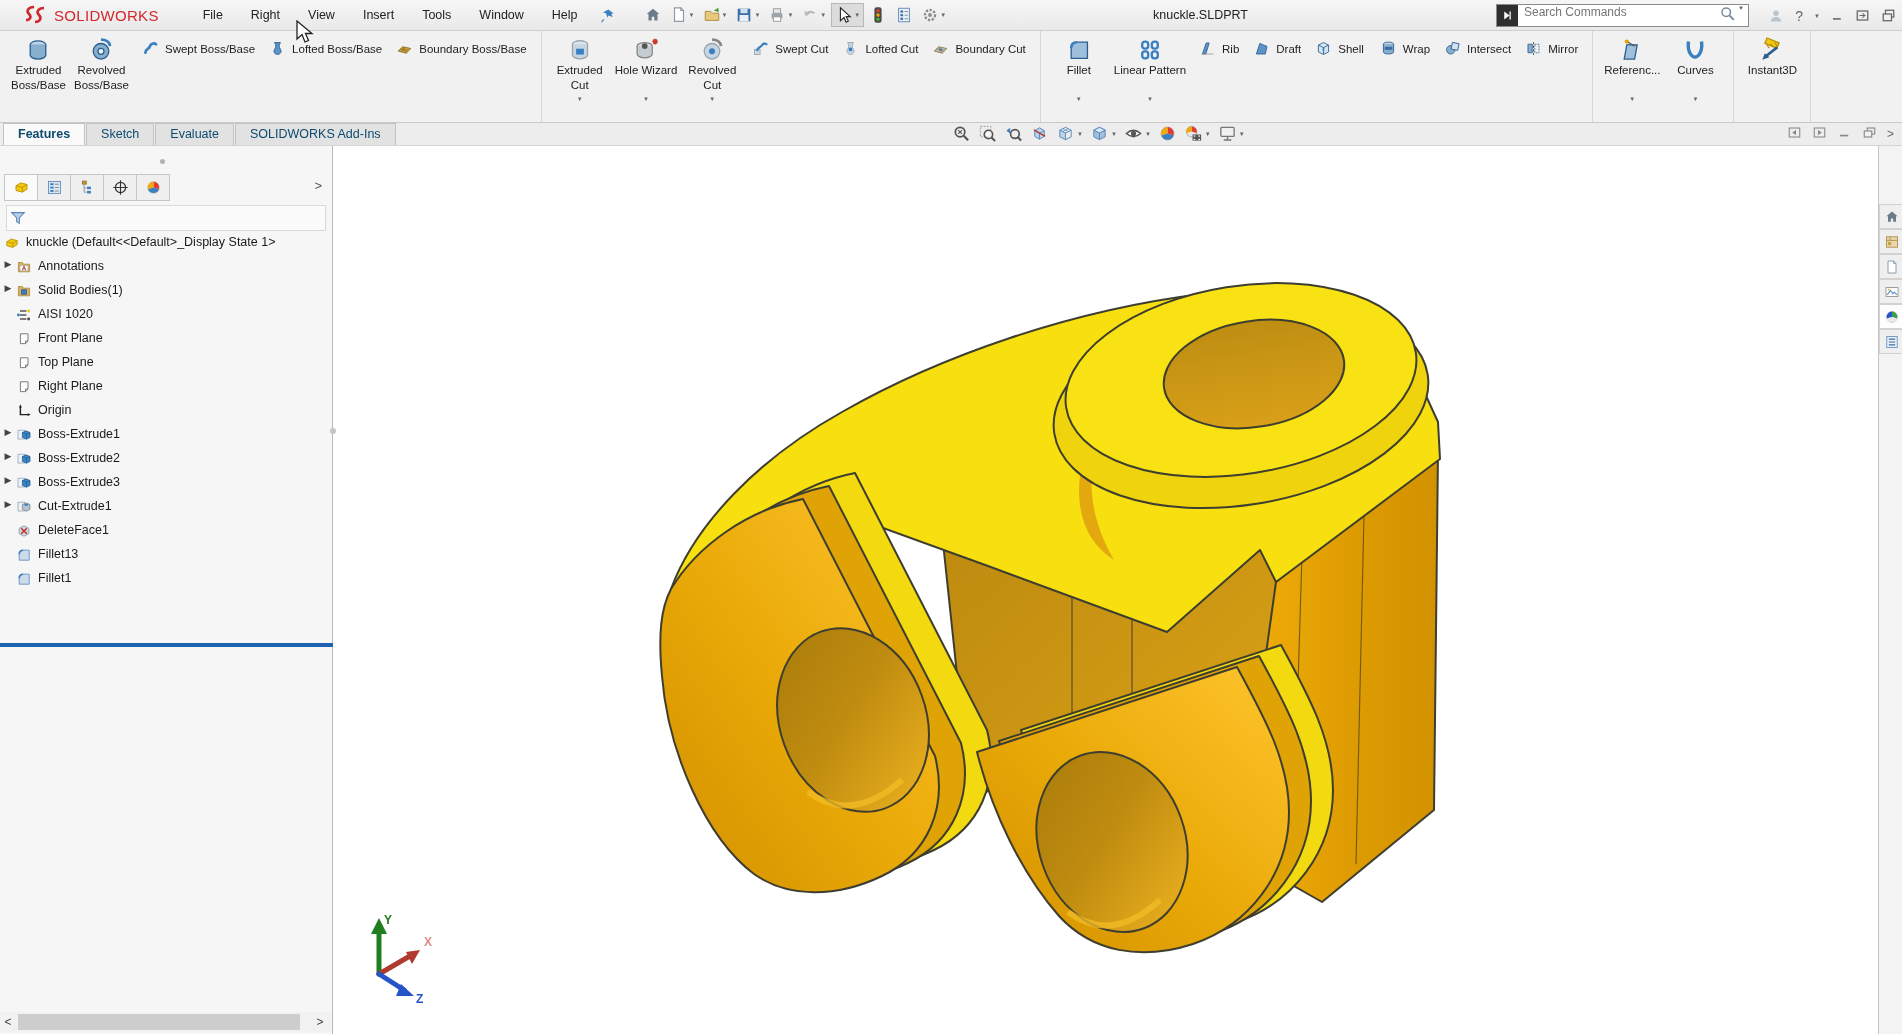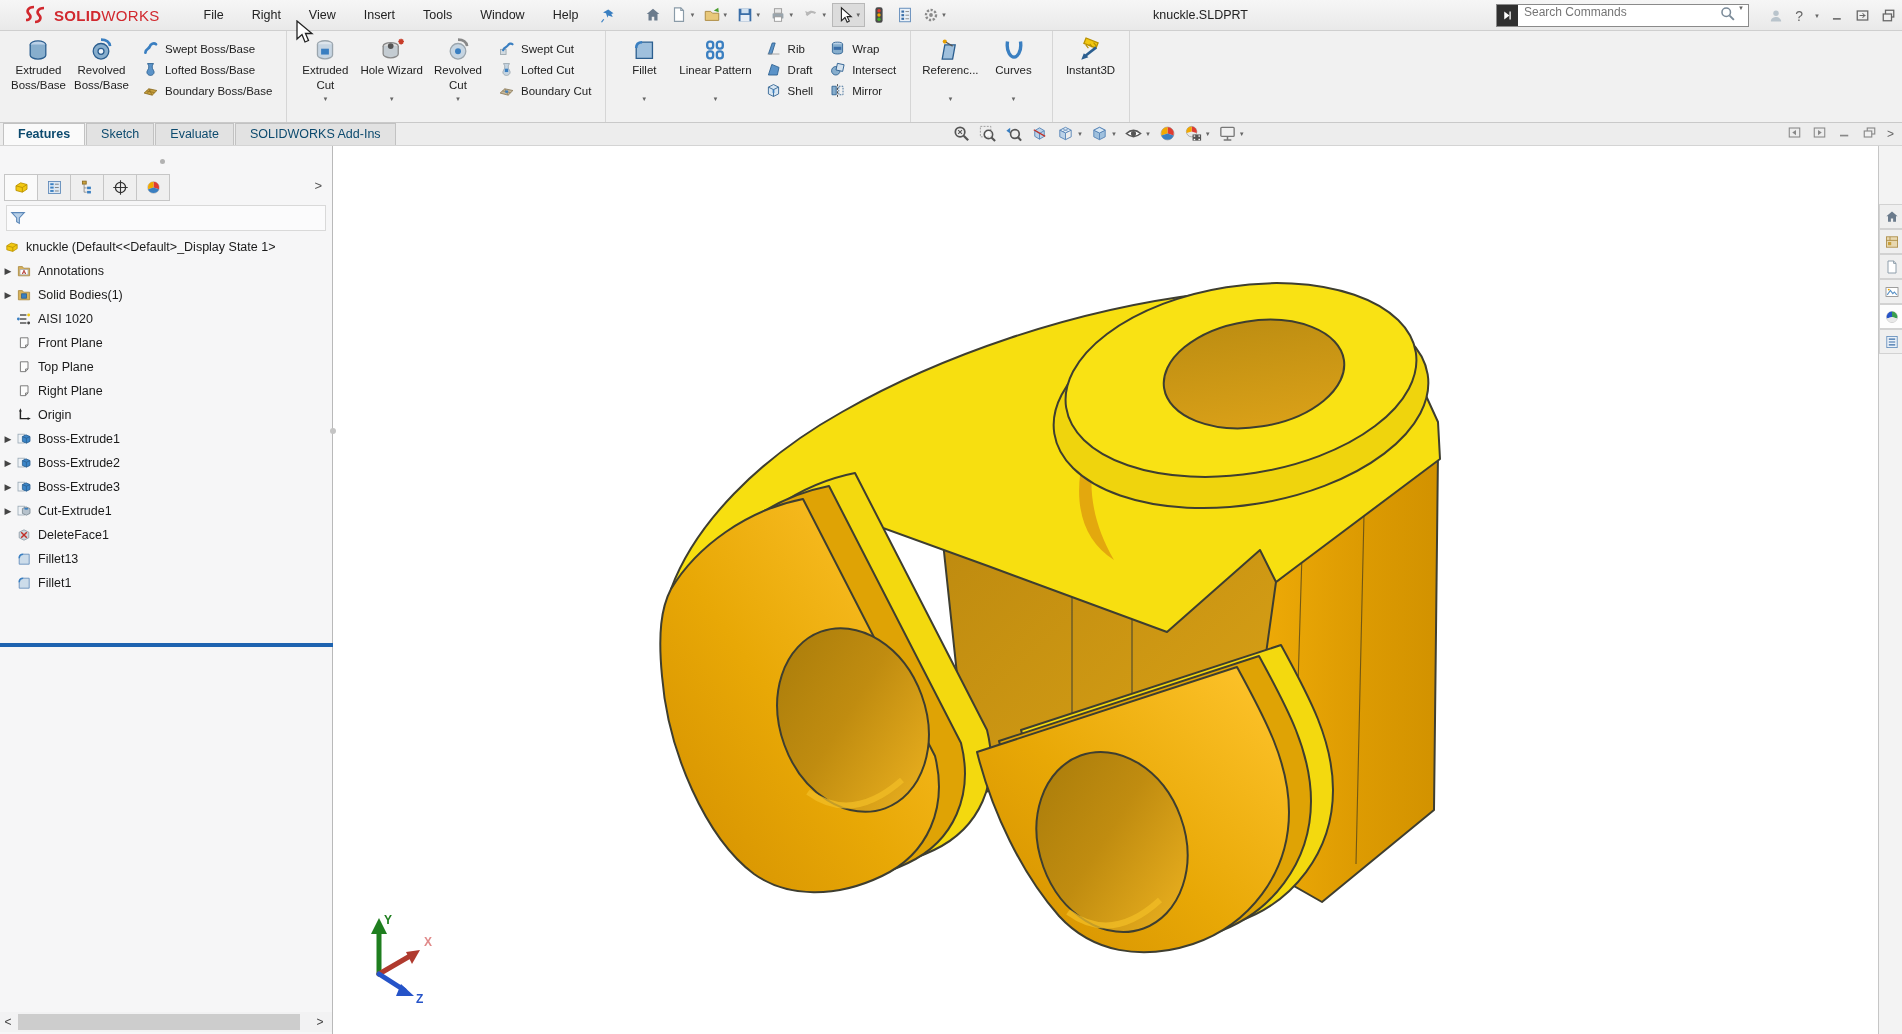--- a/index.html
+++ b/index.html
@@ -4,60 +4,60 @@
 <style>
 *{margin:0;padding:0;box-sizing:border-box}
 html,body{width:1902px;height:1034px;overflow:hidden}
 body{position:relative;font-family:"Liberation Sans",sans-serif;font-size:12px;color:#333;background:#fff}
 button{font-family:inherit;background:none;border:none;cursor:default}
 .ic{display:inline-flex;align-items:center;justify-content:center;line-height:0}
 .dd{font-size:6px;color:#666;line-height:6px}
 
 .titlebar{position:absolute;left:0;top:0;width:1902px;height:31px;background:linear-gradient(#f6f6f6,#e9e9e9);border-bottom:1px solid #cfcfcf;display:flex;align-items:center;z-index:30}
 .logo{display:flex;align-items:center;margin-left:24px;gap:4px}
-.logo-bold{font-weight:bold;color:#d1282e;font-size:15px;letter-spacing:.3px}
+.logo-bold{font-weight:normal;color:#d1282e;font-size:15px;letter-spacing:.3px}
 .logo-light{color:#d1282e;font-size:15px;letter-spacing:.3px}
 .menus{display:flex;margin-left:30px;gap:0;align-items:center;height:31px}
 .menu-item{padding:0 14px;font-size:12.5px;color:#222;height:31px;display:flex;align-items:center}
 .pin{margin-left:8px}
 .qat{display:flex;align-items:center;margin-left:26px;gap:2px;height:31px}
 .qbtn{display:flex;align-items:center;padding:2px 3px;gap:1px}
 .qbtn.pressed{background:#dcdcdc;border:1px solid #b8b8b8}
 .doctitle{position:absolute;left:1153px;top:8px;font-size:12.5px;color:#222}
 .searchbox{position:absolute;left:1496px;top:4px;width:253px;height:23px;border:1px solid #8a8a8a;background:#fff;display:flex;align-items:flex-start}
 .search-flyout{width:21px;height:21px;background:#2f2f2f;display:flex;align-items:center;justify-content:center;margin:0}
 .searchbox input{flex:1;border:none;outline:none;font-family:inherit;font-size:12px;color:#888;padding:0 6px;background:transparent}
 .tb-right{position:absolute;right:6px;top:0;height:31px;display:flex;align-items:center;gap:11px;color:#555}
 .helpq{font-size:14px;color:#666}
 
 .ribbon{position:absolute;left:0;top:31px;width:1902px;height:92px;background:#f1f1f1;border-bottom:1px solid #c9c9c9;display:flex;z-index:20}
 .rgroup{display:flex;align-items:flex-start;padding:3px 7px 0 7px;border-right:1px solid #d6d6d6;height:91px}
 .rbig{display:flex;flex-direction:column;align-items:center;min-width:62px;padding:3px 4px 0 4px;color:#222;font-size:11.5px}
 .rbig .lbl{line-height:15px;text-align:right;white-space:nowrap}
 .rbig .dd{margin-top:3px}
-.rstack{display:flex;flex-direction:column;margin-left:2px;padding-top:4px}
+.rstack{display:flex;flex-direction:row;margin-left:2px;padding-top:4px}
 .rrow{display:flex;align-items:center;gap:6px;height:21px;padding:0 7px;font-size:11.5px;color:#222;white-space:nowrap}
 
 .tabrow{position:absolute;left:0;top:123px;width:1902px;height:23px;background:#ededed;border-bottom:1px solid #d4d4d4;z-index:20}
 .tabs{position:absolute;left:3px;bottom:0;display:flex}
 .tab{padding:3px 14px 4px 14px;border:1px solid #c2c2c2;border-bottom:none;background:#e2e2e2;color:#0c4a6e;font-size:12.5px;margin-right:1px}
 .tab.active{background:#fafafa;font-weight:bold}
 .headsup{position:absolute;left:950px;top:1px;display:flex;align-items:center;gap:3px}
 .hbtn{display:flex;align-items:center;gap:2px;padding:0 2px}
 .panectl{position:absolute;right:8px;top:2px;display:flex;align-items:center;gap:10px;color:#666;font-size:12px}
 
 .leftpanel{position:absolute;left:0;top:146px;width:333px;height:888px;background:#f6f6f7;border-right:1px solid #b9b9b9;z-index:10}
 .panel-dot{position:absolute;left:160px;top:13px;width:5px;height:5px;border-radius:50%;background:#b2b2b2}
 .fmtabs{position:absolute;left:4px;top:28px;display:flex}
 .fmtab{width:34px;height:27px;border:1px solid #c6c6c6;background:#efefef;display:flex;align-items:center;justify-content:center;margin-right:-1px}
 .fmtab.active{background:#fafafa}
 .fm-chevron{position:absolute;right:10px;top:32px;color:#555;font-size:13px}
 .filter-row{position:absolute;left:6px;top:59px;width:320px;height:26px;border:1px solid #d9d9d9;background:#fbfbfc;display:flex;align-items:center;padding-left:2px}
 .tree{position:absolute;left:0;top:89px;width:100%}
-.trow{display:flex;align-items:center;height:24px;font-size:12.5px;color:#1a1a1a;white-space:nowrap}
+.trow{display:flex;align-items:flex-start;height:24px;font-size:12.5px;color:#1a1a1a;white-space:nowrap}
 .trow .arr{width:16px;text-align:center;color:#444;font-size:9px;flex:none}
 .trow .lbl{margin-left:6px}
 .rollback{position:absolute;left:0;top:497px;width:333px;height:4px;background:#1e63b0}
 .border-dot{position:absolute;left:330px;top:428px;width:6px;height:6px;border-radius:50%;background:#c4c4c4;z-index:12}
 .hscroll{position:absolute;left:0;bottom:2px;width:332px;height:20px;background:#f2f2f3;display:flex;align-items:center}
 .hs-arrow{width:16px;text-align:center;color:#444;font-size:12px;flex:none}
 .hs-thumb{height:16px;background:#cdcdcd;width:282px;margin-left:2px}
 
 .viewport{position:absolute;left:334px;top:146px;width:1544px;height:888px;background:#fff;z-index:1}
 .model{position:absolute;left:306px;top:106px}

